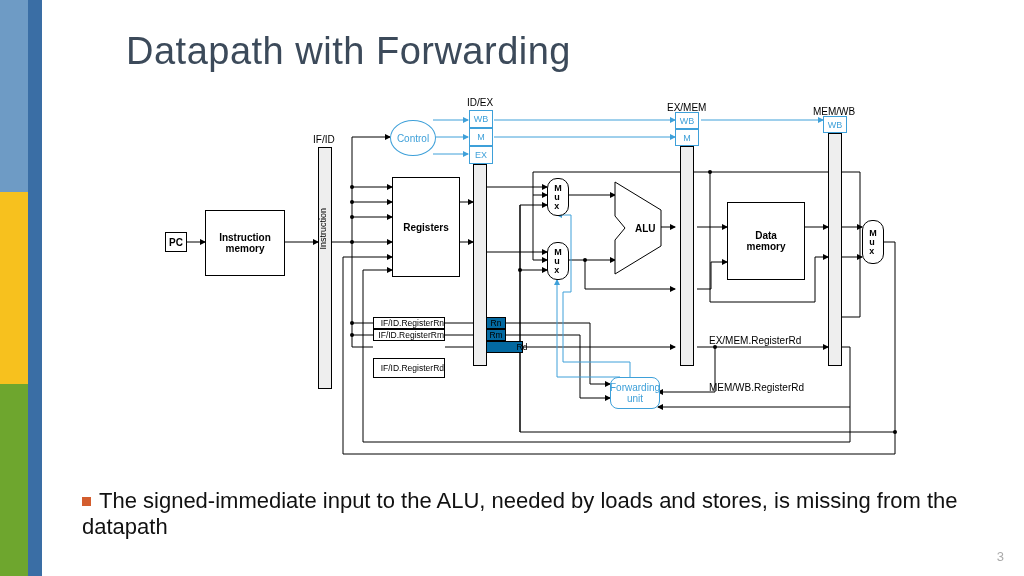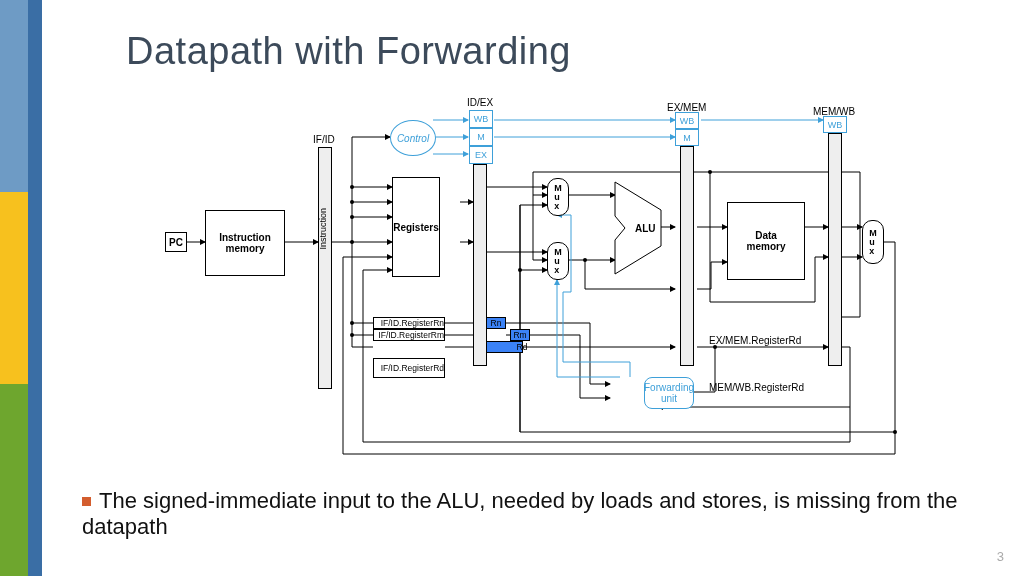--- a/index.html
+++ b/index.html
@@ -126,36 +126,36 @@
     background:#fff;
   }
   .fwd-box {
     position:absolute;
     border:1.2px solid #3ea0d9;
     color:#3ea0d9;
     border-radius:8px;
     background:#fff;
     font-size:10px;
     text-align:center;
-    display:flex; align-items:center; justify-content:center;margin-left:34px;
+    display:flex; align-items:center; justify-content:center;
   }
   .reg-label-row {
     position:absolute;
     border:1px solid #000;
     font-size:8.5px;
     background:#fff;
     display:flex; align-items:center; justify-content:flex-end;
     padding-left:10px;
     box-sizing:border-box;
   }
   .mini-label {
     position:absolute;
     border:1px solid #000;
     font-size:8.5px;
-    background:#3b82f6;
+    background:#0369a1;
     display:flex; align-items:center; justify-content:center;
     box-sizing:border-box;
   }
   .bold { font-weight:bold; }
 </style>
 </head>
 <body>
 
 <div class="sidebar-stripe">
   <div class="stripe-blue"></div>
@@ -284,25 +284,25 @@
     </div>
 
   <div class="box bold" style="left:90px; top:118px; width:80px; height:66px; white-space:pre-line;"><span style="white-space:pre-line;">Instruction
 memory</span></div>
 
   <div class="pipe-reg" style="left:203px; top:55px; width:12px; height:240px;">
     <div class="vert-text" style="position:absolute; top:60px; left:-1px;">Instruction</div>
   </div>
   <div class="lbl" style="left:198px; top:42px;">IF/ID</div>
 
-  <div class="control-oval" style="left:275px; top:28px; width:44px; height:34px;font-style:italic;">
+  <div class="control-oval" style="left:275px; top:28px; width:44px; height:34px;">
       <span>Control</span>
     </div>
 
-  <div class="box bold" style="left:277px; top:85px; width:48px; height:100px;">
+  <div class="box bold" style="left:277px; top:85px; width:68px; height:100px;">
       <span>Registers</span>
     </div>
 
   <div class="reg-label-row" style="left:258px; top:225px; width:72px; height:12px;">
       <span>IF/ID.RegisterRn</span>
     </div>
   <div class="reg-label-row" style="left:258px; top:237px; width:72px; height:12px;">
       <span>IF/ID.RegisterRm</span>
     </div>
   <div class="reg-label-row" style="left:258px; top:249px; width:72px; height:20px;margin-top:17px;">
@@ -317,21 +317,21 @@
       <span>M</span>
     </div>
   <div class="pipe-sub" style="left:354px; top:54px; width:24px; height:18px;">
       <span>EX</span>
     </div>
   <div class="pipe-reg" style="left:358px; top:72px; width:12px; height:200px;"></div>
 
   <div class="mini-label" style="left:371px; top:225px; width:20px; height:12px;">
       <span>Rn</span>
     </div>
-  <div class="mini-label" style="left:371px; top:237px; width:20px; height:12px;margin-left:24px;">
+  <div class="mini-label" style="left:371px; top:237px; width:20px; height:12px;">
       <span>Rm</span>
     </div>
   <div class="mini-label" style="left:371px; top:249px; width:20px; height:12px;padding-left:35px;">
       <span>Rd</span>
     </div>
 
   <div class="mux" style="left:432px; top:86px; width:20px; height:36px;">
       <span style="white-space:pre-line;">M
 u
 x</span>

